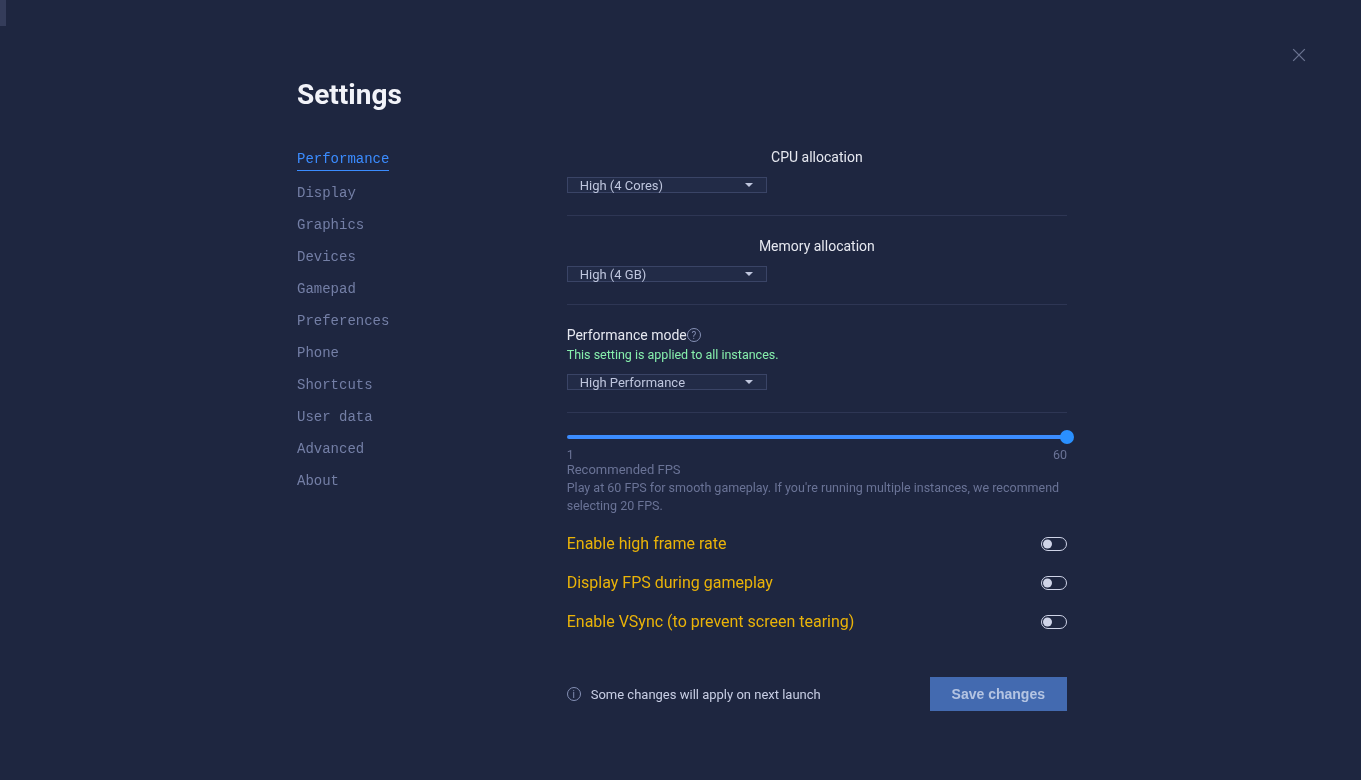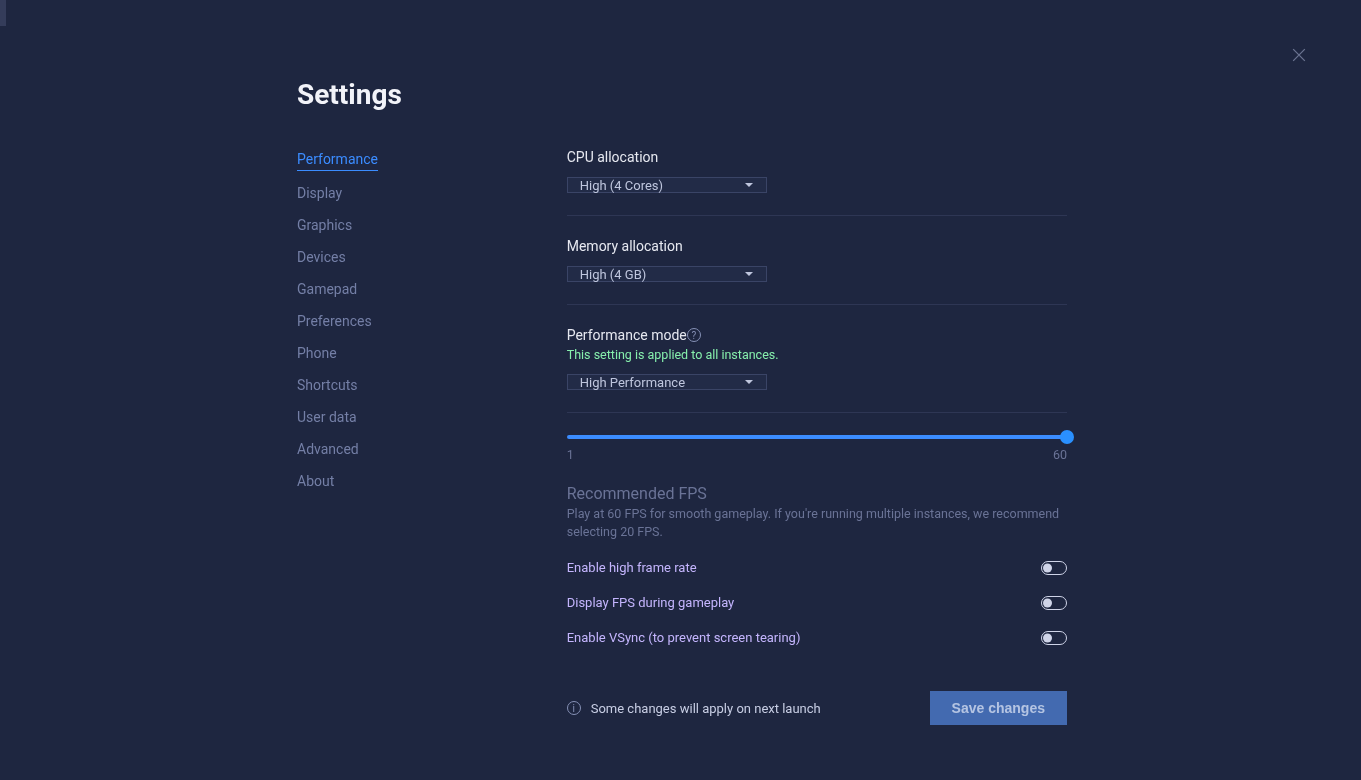--- a/index.html
+++ b/index.html
@@ -46,35 +46,37 @@
     display: flex;
     flex-direction: column;
     gap: 12px;
     width: 140px;
   }
   .side-item {
     font-size: 14px;
     color: #747fa6;
     cursor: pointer;
     line-height: 20px;
+    font-family: Liberation Mono, monospace;
   }
   .side-item.active {
     color: #3b8cff;
     border-bottom: 1px solid #3b8cff;
     display: inline-block;
     width: fit-content;
     padding-bottom: 1px;
   }
   .main {
     width: 520px;
   }
   .section-label {
     font-size: 14px;
     color: #e6e8f0;
     margin-bottom: 12px;
+    text-align: center;
   }
   .section-sublabel {
     font-size: 12.5px;
     color: #86efac;
     margin-top: -8px;
     margin-bottom: 12px;
   }
   .select {
     width: 200px;
     height: 16px;
@@ -135,40 +137,39 @@
     cursor: pointer;
   }
   .slider-range {
     display: flex;
     justify-content: space-between;
     font-size: 12.5px;
     color: #6a7396;
     margin-top: 8px;
   }
   .reco-title {
-    font-size: 16px;
+    font-size: 13px;
     color: #6a7396;
-    margin-top: 22px;
   }
   .reco-body {
     font-size: 12.5px;
     color: #6a7396;
     margin-top: 2px;
     line-height: 1.4;
   }
   .toggle-row {
     display: flex;
     justify-content: space-between;
     align-items: center;
     margin-top: 20px;
   }
   .toggle-row:first-of-type { margin-top: 22px; }
   .toggle-label {
-    font-size: 13px;
-    color: #c4b5fd;
+    font-size: 16px;
+    color: #eab308;
   }
   .toggle {
     width: 26px;
     height: 14px;
     border: 1.5px solid #cfd4e8;
     border-radius: 10px;
     position: relative;
     cursor: pointer;
     background: transparent;
   }

